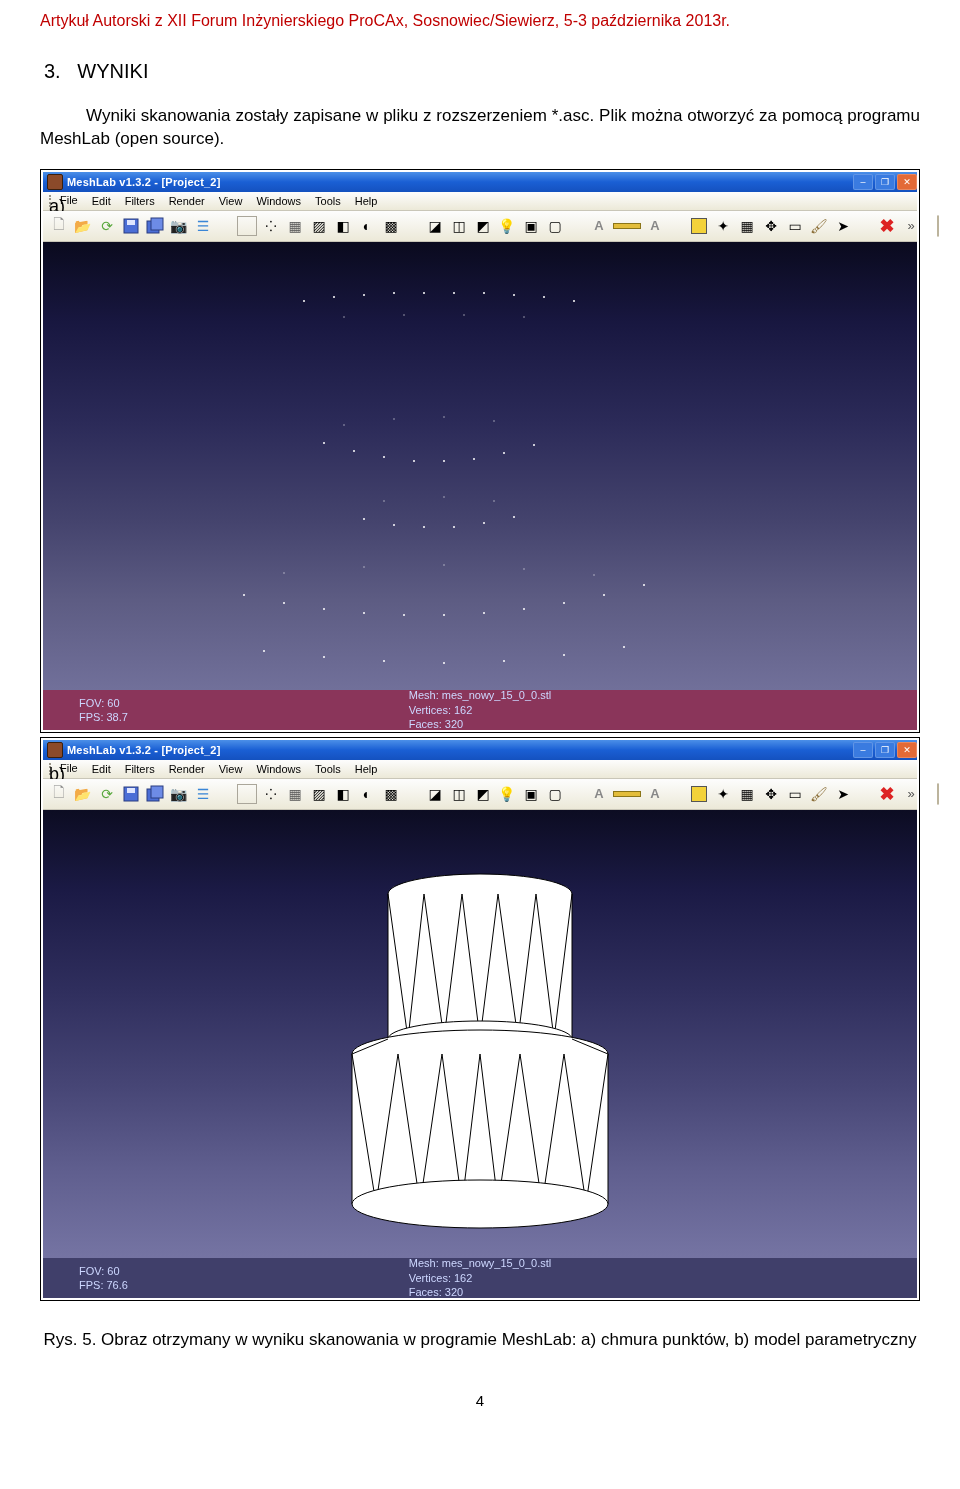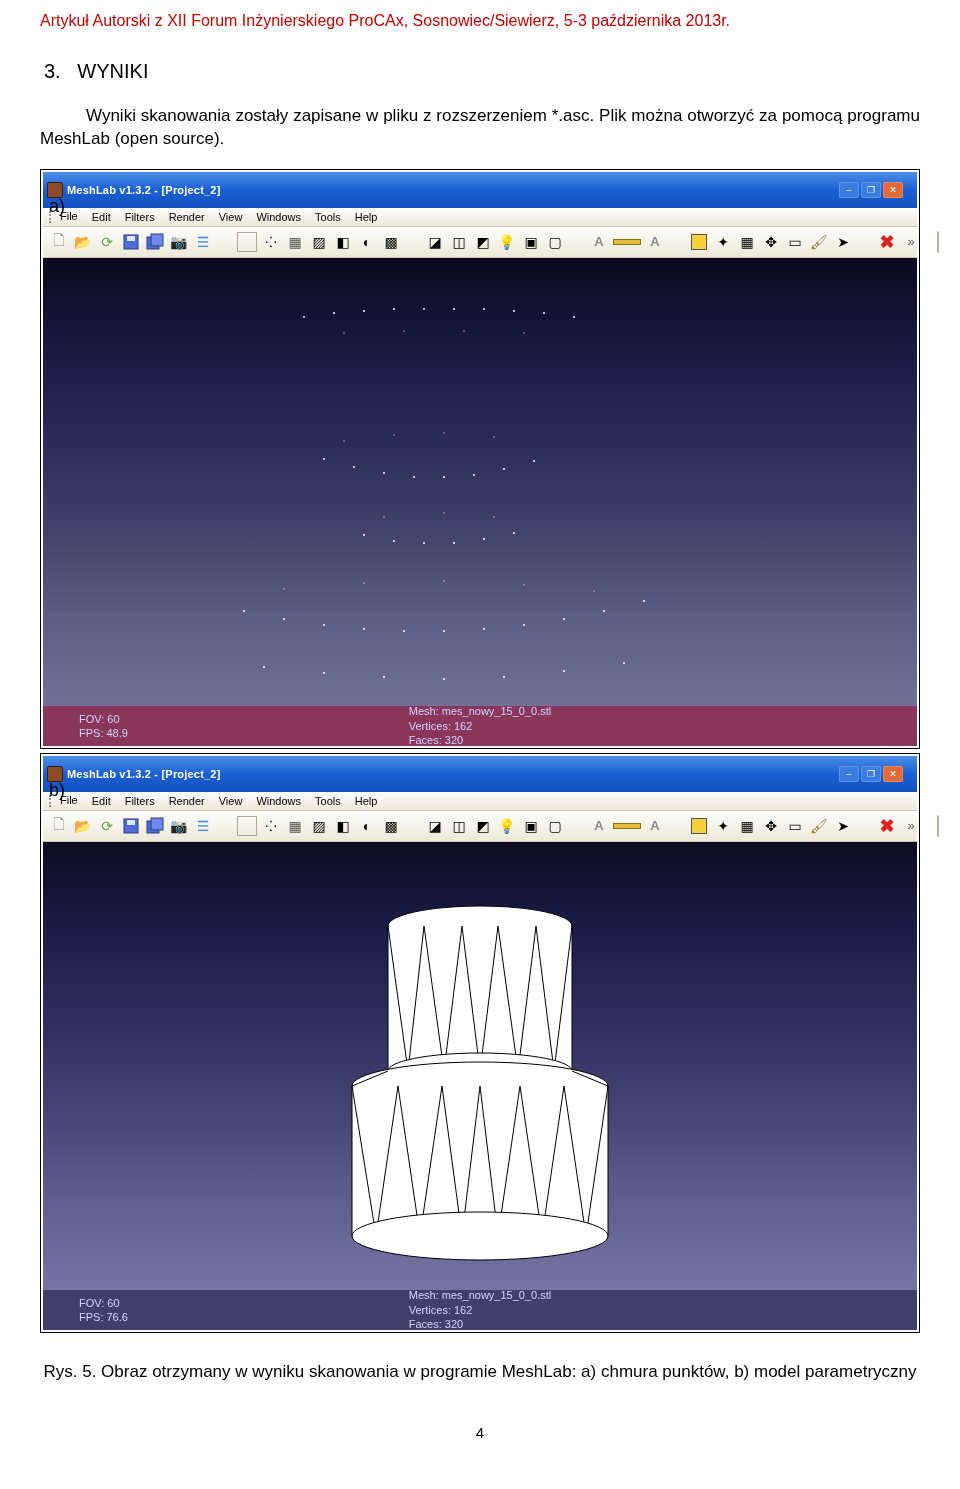--- a/index.html
+++ b/index.html
@@ -36,26 +36,26 @@
   }
   .fig-label {
     position: absolute;
     left: 8px;
     top: 26px;
     font-size: 18px;
     color:#000;
   }
   .app-frame { width: 100%; }
   .titlebar {
-    height: 36px;
+    height: 20px;
     background: linear-gradient(to bottom,#4b8fe8,#1a5fd4,#1451bf);
     display: flex;
     align-items: center;
     justify-content: space-between;
-    padding: 0 14px 0 4px;
+    padding: 0 0 0 4px;
     box-sizing: border-box;
   }
   .titlebar-left { display:flex; align-items:center; gap:4px;}
   .tb-icon { width:14px; height:14px; background:#8b4a2a; border:1px solid #3a1f0f; border-radius:2px;}
   .titlebar .t-title { color:#fff; font-size:11px; font-weight:bold; letter-spacing:.2px;}
   .win-btns { display:flex; gap:2px;}
   .win-btn { width:18px; height:14px; border:1px solid #fff3; border-radius:2px; display:flex; align-items:center; justify-content:center; font-size:9px; color:#fff; background:#3a7be0;}
   .win-btn.close { background:#e36a37; color:#fff;}
   .menubar {
     height: 18px;
@@ -309,21 +309,21 @@
       <div class="pt" style="left:340px;top:418px"></div>
         <div class="pt" style="left:400px;top:420px"></div>
       <div class="pt" style="left:460px;top:418px"></div>
         <div class="pt" style="left:520px;top:412px"></div>
       <div class="pt" style="left:580px;top:404px"></div>
     </div>
 
     <div class="statusbar">
       <div class="status-left">
         <span class="status-line">FOV: 60</span>
-        <span class="status-line">FPS: 48.9</span>
+        <span class="status-line">FPS: 38.7</span>
       </div>
       <div class="status-center">
         <span class="status-line">Mesh: mes_nowy_15_0_0.stl</span>
         <span class="status-line">Vertices: 162</span>
         <span class="status-line">Faces: 320</span>
       </div>
     </div>
   </div>
 </div>
 

